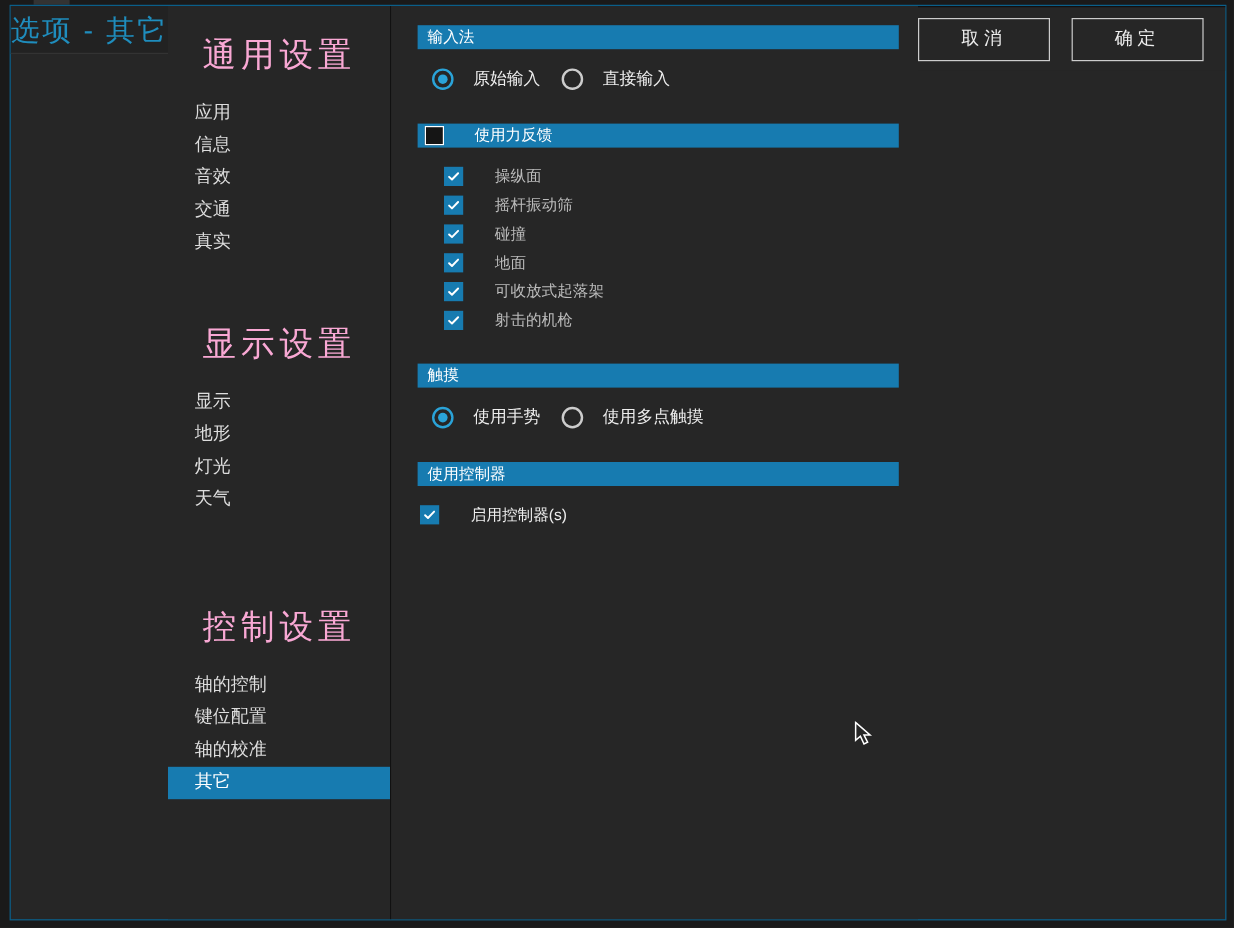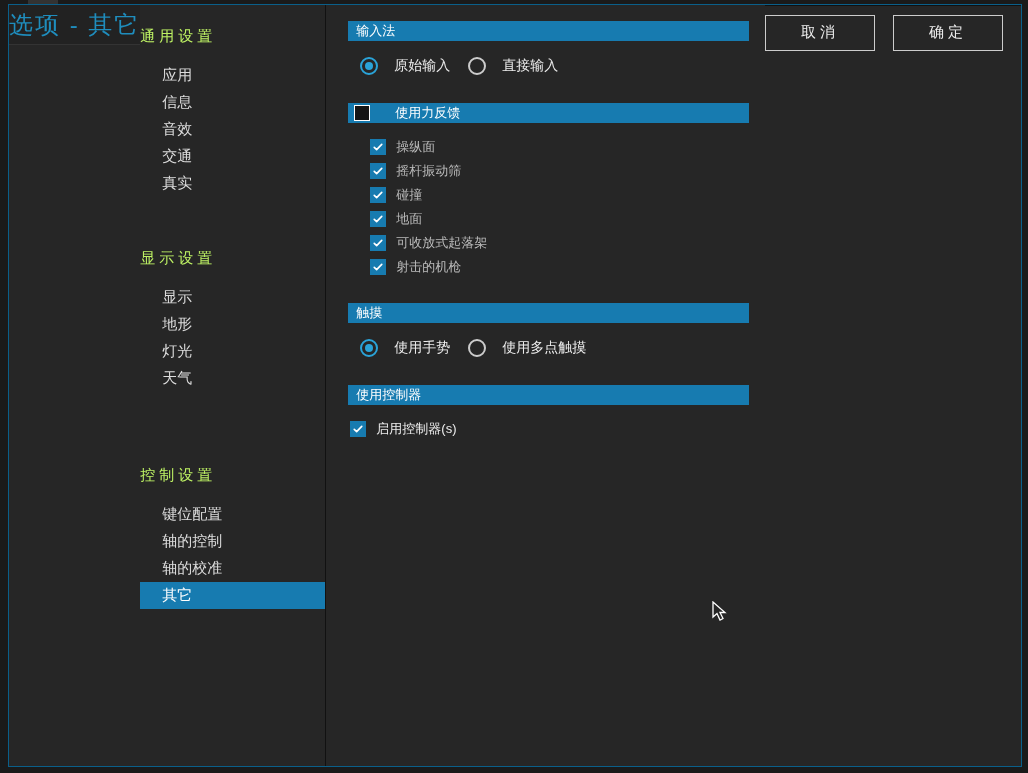--- a/index.html
+++ b/index.html
@@ -37,24 +37,24 @@
   }
   .sidebar {
     width: 186px;
     background: #262626;
     border-right: 1px solid #111;
     padding-top: 18px;
     padding-bottom: 8px;
     overflow-y: auto;
   }
   .sb-group-title {
-    color: #bef264;
-    font-size: 15px;
+    color: #f9a8d4;
+    font-size: 28px;
     padding: 4px 0 8px 0;
-    text-align: left;
+    text-align: center;
     letter-spacing: 4px;
   }
   .sb-item {
     color: #ddd;
     font-size: 15px;
     padding: 4px 0 5px 22px;
     cursor: pointer;
     line-height: 18px;
   }
   .sb-item.active {
@@ -110,21 +110,21 @@
     background: #262626;
   }
   .radio.checked .outer { border-color: #2aa3d8; }
   .radio .inner {
     width: 8px; height: 8px; border-radius: 50%; background: transparent;
   }
   .radio.checked .inner { background: #2aa3d8; }
 
   
   .cb-row {
-    display: flex; align-items: center; gap: 10px;
+    display: flex; align-items: center; gap: 26px;
     padding: 3px 0 3px 12px;
     color: #bbb;
     font-size: 13px;
   }
   .cb {
     width: 16px; height: 16px;
     background: #177bb0;
     display: inline-flex; align-items: center; justify-content: center;
     flex-shrink: 0;
   }
@@ -189,22 +189,22 @@
         <div class="sb-spacer"></div>
         <div class="sb-group-title">显示设置</div>
         <div style="height: 8px;"></div>
         <div class="sb-item">显示</div>
         <div class="sb-item">地形</div>
         <div class="sb-item">灯光</div>
         <div class="sb-item">天气</div>
         <div class="sb-spacer2"></div>
         <div class="sb-group-title">控制设置</div>
         <div style="height: 8px;"></div>
+        <div class="sb-item">轴的控制</div>
         <div class="sb-item">键位配置</div>
-        <div class="sb-item">轴的控制</div>
         <div class="sb-item">轴的校准</div>
         <div class="sb-item active">其它</div>
       </div>
 
     <div class="main">
 
       <div class="section-header">
         <span>输入法</span>
       </div>
       <div class="section-body">

